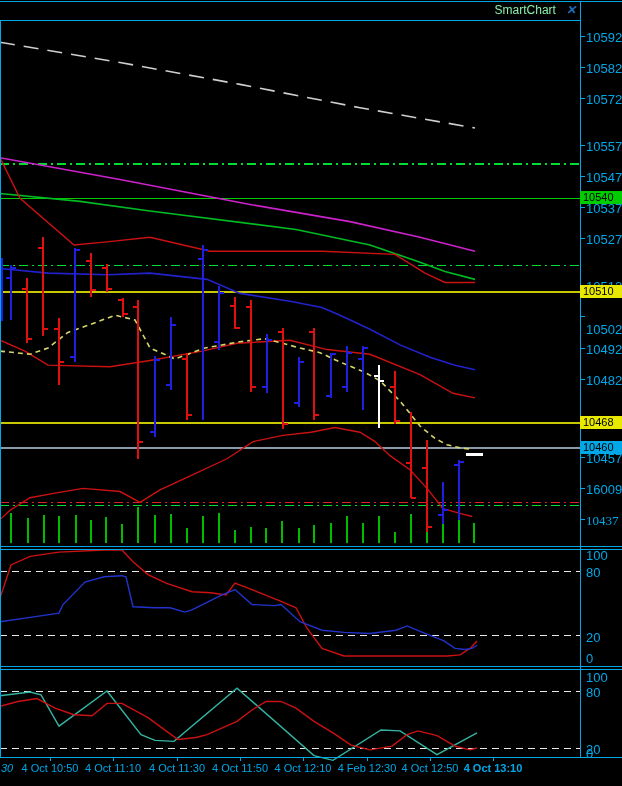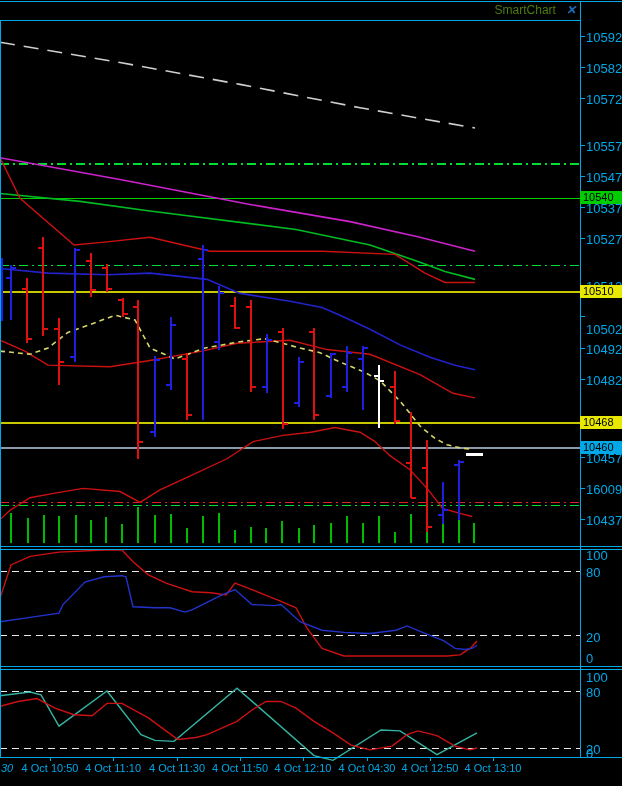--- a/index.html
+++ b/index.html
@@ -1,21 +1,21 @@
 <!DOCTYPE html>
 <html><head>
 <meta charset="utf-8">
 <style>
   html,body{margin:0;padding:0;background:#222;}
   #app{position:relative;width:622px;height:786px;background:#000;overflow:hidden;
        font-family:"Liberation Sans",sans-serif;}
   #chart-svg{position:absolute;left:0;top:0;}
   .titlebar{position:absolute;left:0;top:0;width:576px;height:19px;display:flex;
             justify-content:flex-end;align-items:center;gap:10px;padding-right:2px;z-index:5;}
-  .title{color:#4d7c0f;font-size:12px;}
+  .title{color:#86efac;font-size:12px;}
   .close{color:#1d6fbf;font-size:12px;font-weight:bold;font-style:italic;cursor:pointer;line-height:12px;}
   .plabel{position:absolute;left:586px;font-size:13px;color:#00a8e8;white-space:nowrap;z-index:4;}
   .hlabel{position:absolute;left:580px;width:41px;height:13px;line-height:13px;
           font-size:11px;color:#000;padding-left:3px;z-index:6;}
   .tlabel{position:absolute;top:762px;font-size:11px;color:#00a8e8;white-space:nowrap;z-index:4;}
   .center{transform:translateX(-50%);}
 </style>
 </head>
 <body>
 
@@ -211,36 +211,36 @@
       <div class="plabel" style="top: 138.7px;">10557</div>
       <div class="plabel" style="top: 169.9px;">10547</div>
       <div class="plabel" style="top: 201.1px;">10537</div>
       <div class="plabel" style="top: 232.3px;">10527</div>
       <div class="plabel" style="top: 279.1px;">10512</div>
       <div class="plabel" style="top: 310.3px; margin-top: 12px;">10502</div>
       <div class="plabel" style="top: 341.5px;">10492</div>
       <div class="plabel" style="top: 372.7px;">10482</div>
       <div class="plabel" style="top: 450.7px;">10457</div>
       <div class="plabel" style="top: 481.9px;">16009</div>
-      <div class="plabel" style="top: 513.1px;">10437</div>
+      <div class="plabel" style="top: 513.1px; font-family: Liberation Serif, serif;">10437</div>
       <div class="hlabel" style="top: 191.24px; background: rgb(0, 204, 0);">10540</div>
       <div class="hlabel" style="top: 284.84px; background: rgb(232, 232, 0);">10510</div>
       <div class="hlabel" style="top: 415.88px; background: rgb(232, 232, 0);">10468</div>
       <div class="hlabel" style="top: 440.84px; background: rgb(0, 168, 232);">10460</div>
       <div class="plabel" style="top: 548px;">100</div>
       <div class="plabel" style="top: 565px;">80</div>
       <div class="plabel" style="top: 630px;">20</div>
       <div class="plabel" style="top: 651px;">0</div>
       <div class="plabel" style="top: 670px;">100</div>
       <div class="plabel" style="top: 685px;">80</div>
       <div class="plabel" style="top: 742px;">20</div>
       <div class="plabel" style="top: 746px;">0</div>
       <div class="tlabel" style="left: 1px; font-style: italic;">30</div>
       <div class="tlabel center" style="left: 50px;">4 Oct 10:50</div>
       <div class="tlabel center" style="left: 113px;">4 Oct 11:10</div>
       <div class="tlabel center" style="left: 177px;">4 Oct 11:30</div>
       <div class="tlabel center" style="left: 240px;">4 Oct 11:50</div>
       <div class="tlabel center" style="left: 303px;">4 Oct 12:10</div>
-      <div class="tlabel center" style="left: 367px;">4 Oct 04:30</div>
+      <div class="tlabel center" style="left: 367px;">4 Feb 12:30</div>
       <div class="tlabel center" style="left: 430px;">4 Oct 12:50</div>
-      <div class="tlabel center" style="left: 493px;">4 Oct 13:10</div>
+      <div class="tlabel center" style="left: 493px; font-weight: bold;">4 Oct 13:10</div>
     </div>
 </div>
 
 </body></html>

